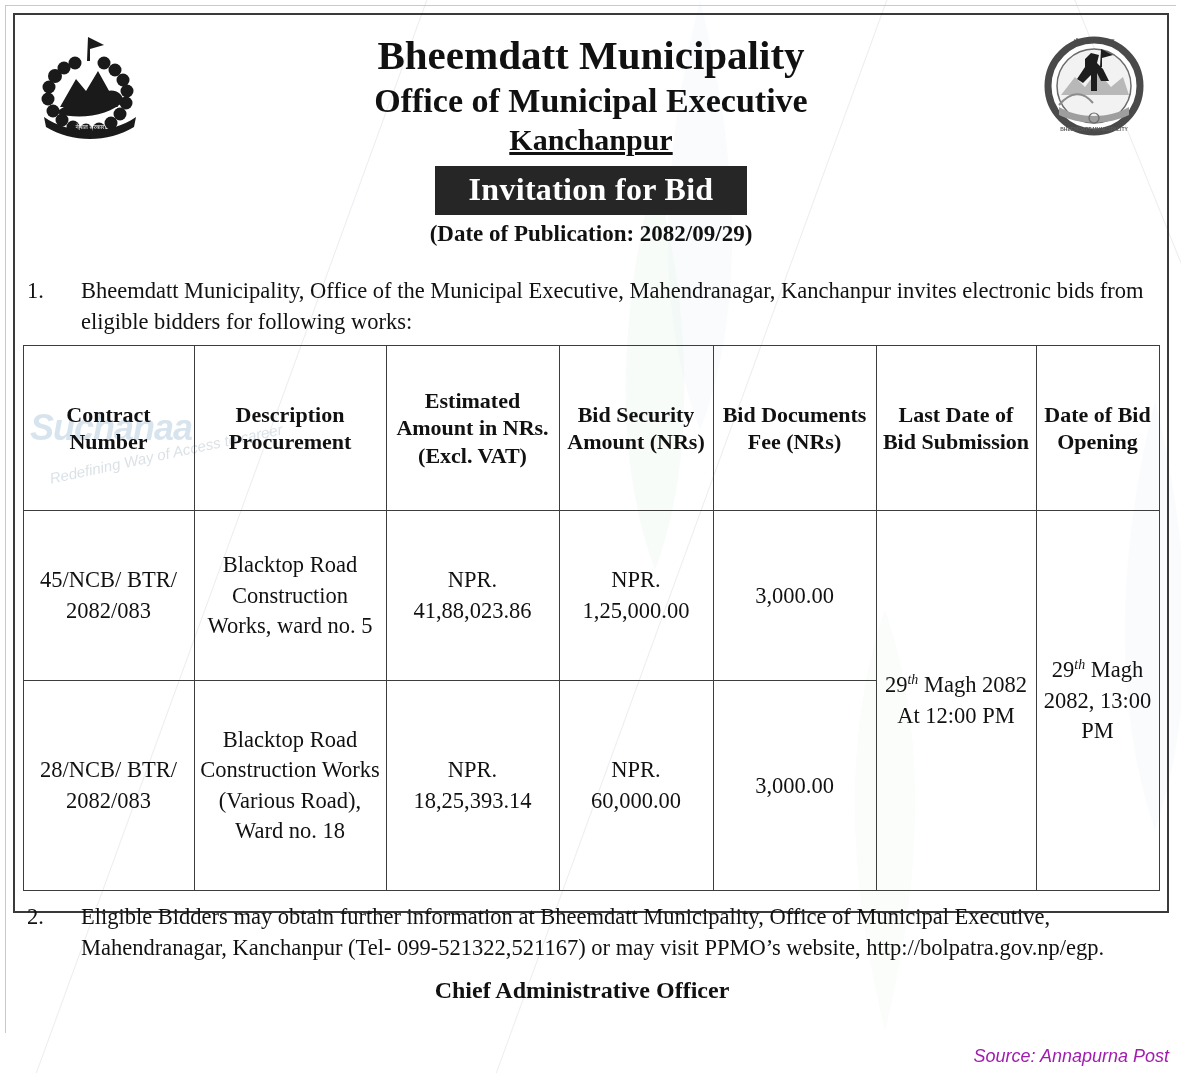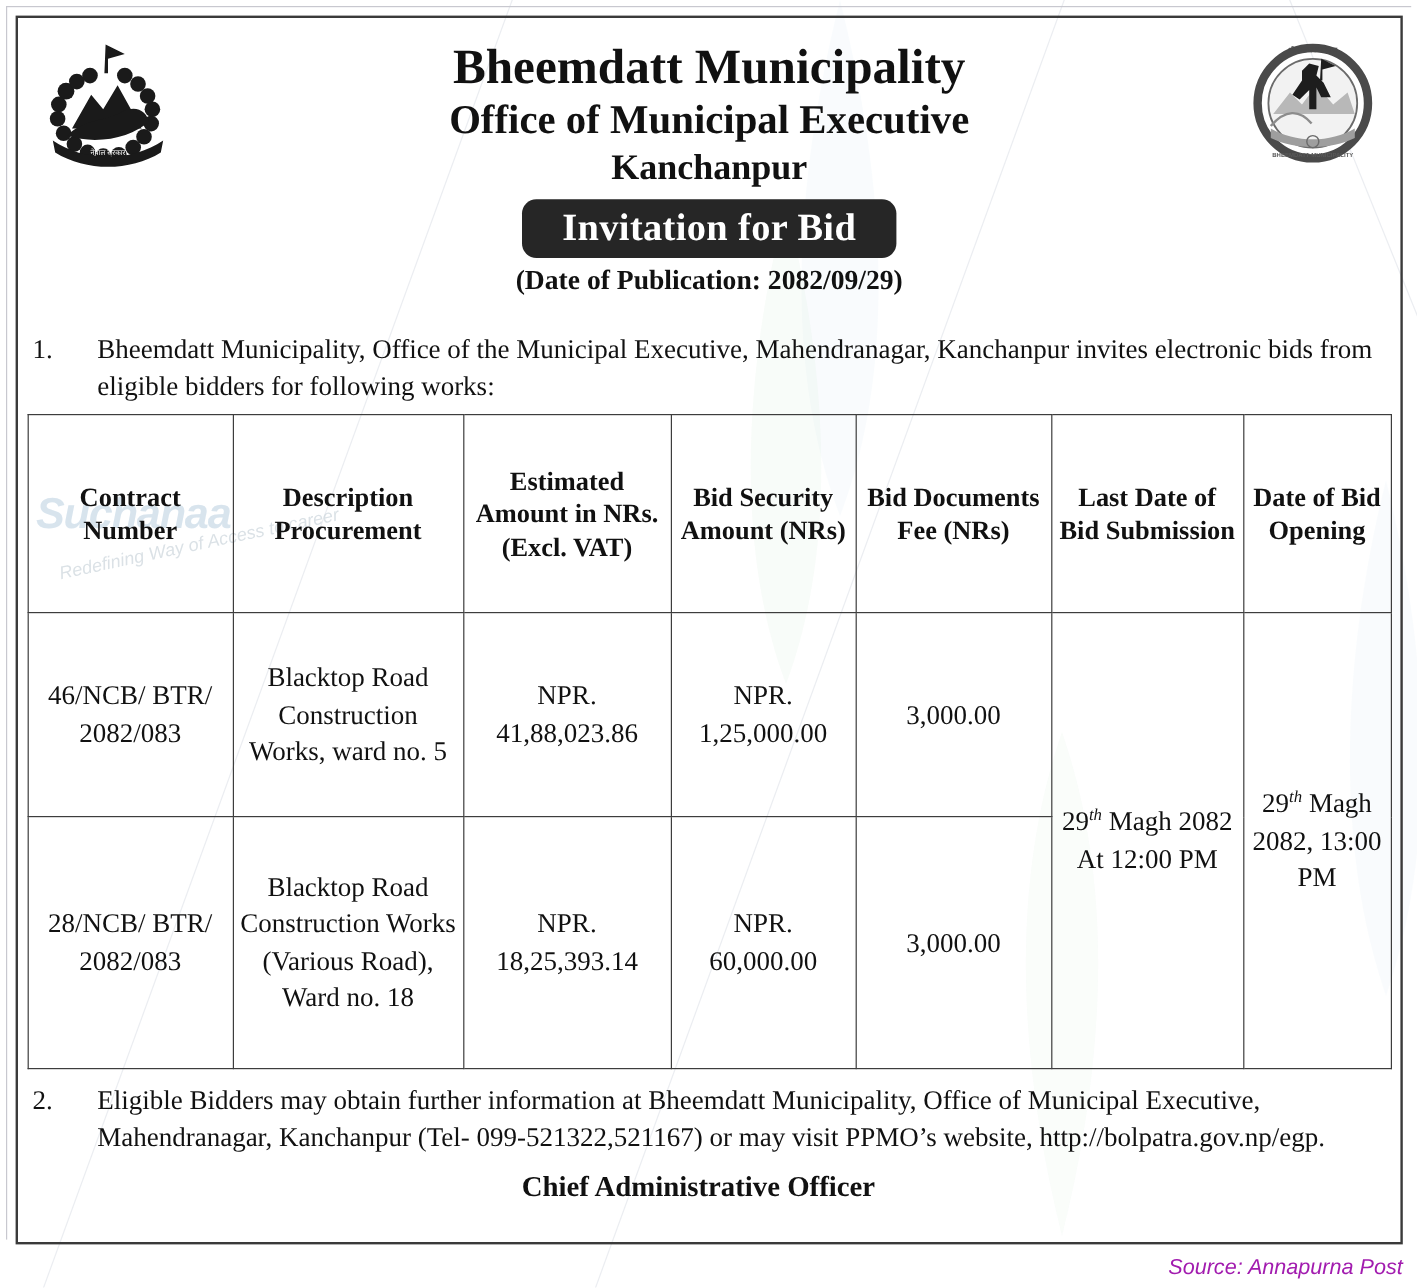--- a/index.html
+++ b/index.html
@@ -28,21 +28,21 @@
     box-sizing: border-box;
     pointer-events: none;
   }
 
   
   .advert-box {
     position: absolute;
     left: 13px;
     top: 13px;
     width: 1156px;
-    height: 1024px;
+    height: 900px;
     border: 2px solid #3a3a3a;
     box-sizing: border-box;
     background: transparent;
     padding: 0;
   }
 
   
   .watermark-layer {
     position: absolute;
     left: 0; top: 0;
@@ -125,35 +125,35 @@
     font-size: 34px;
     font-weight: bold;
     line-height: 1.15;
     margin-top: 2px;
   }
   .org-district {
     font-size: 30px;
     font-weight: bold;
     line-height: 1.15;
     margin-top: 3px;
+    text-decoration: underline;
   }
   .banner-wrap {
     margin-top: 8px;
     display: flex;
     justify-content: center;
   }
   .banner {
     background: #262626;
     color: #ffffff;
     font-size: 32px;
     font-weight: bold;
     padding: 5px 34px 7px 34px;
     display: inline-block;
     letter-spacing: 0.3px;
-    border-radius: 12px;
   }
   .pub-date {
     margin-top: 6px;
     font-size: 23px;
     font-weight: bold;
   }
 
   
   .para {
     display: flex;
@@ -357,21 +357,21 @@
           <th>Description Procurement</th>
           <th>Estimated Amount in NRs. (Excl. VAT)</th>
           <th>Bid Security Amount (NRs)</th>
           <th>Bid Documents Fee (NRs)</th>
           <th>Last Date of Bid Submission</th>
           <th>Date of Bid Opening</th>
         </tr>
       </thead>
       <tbody>
         <tr class="row-1">
-          <td>46/NCB/ BTR/ 2082/083</td>
+          <td>45/NCB/ BTR/ 2082/083</td>
           <td>Blacktop Road Construction Works, ward no. 5</td>
           <td>NPR. 41,88,023.86</td>
           <td>NPR. 1,25,000.00</td>
           <td>3,000.00</td>
           <td rowspan="2">
             <span>29</span><sup>th</sup><span> Magh 2082 At 12:00 PM</span>
           </td>
           <td rowspan="2">
             <span>29</span><sup>th</sup><span> Magh 2082, 13:00 PM</span>
           </td>

